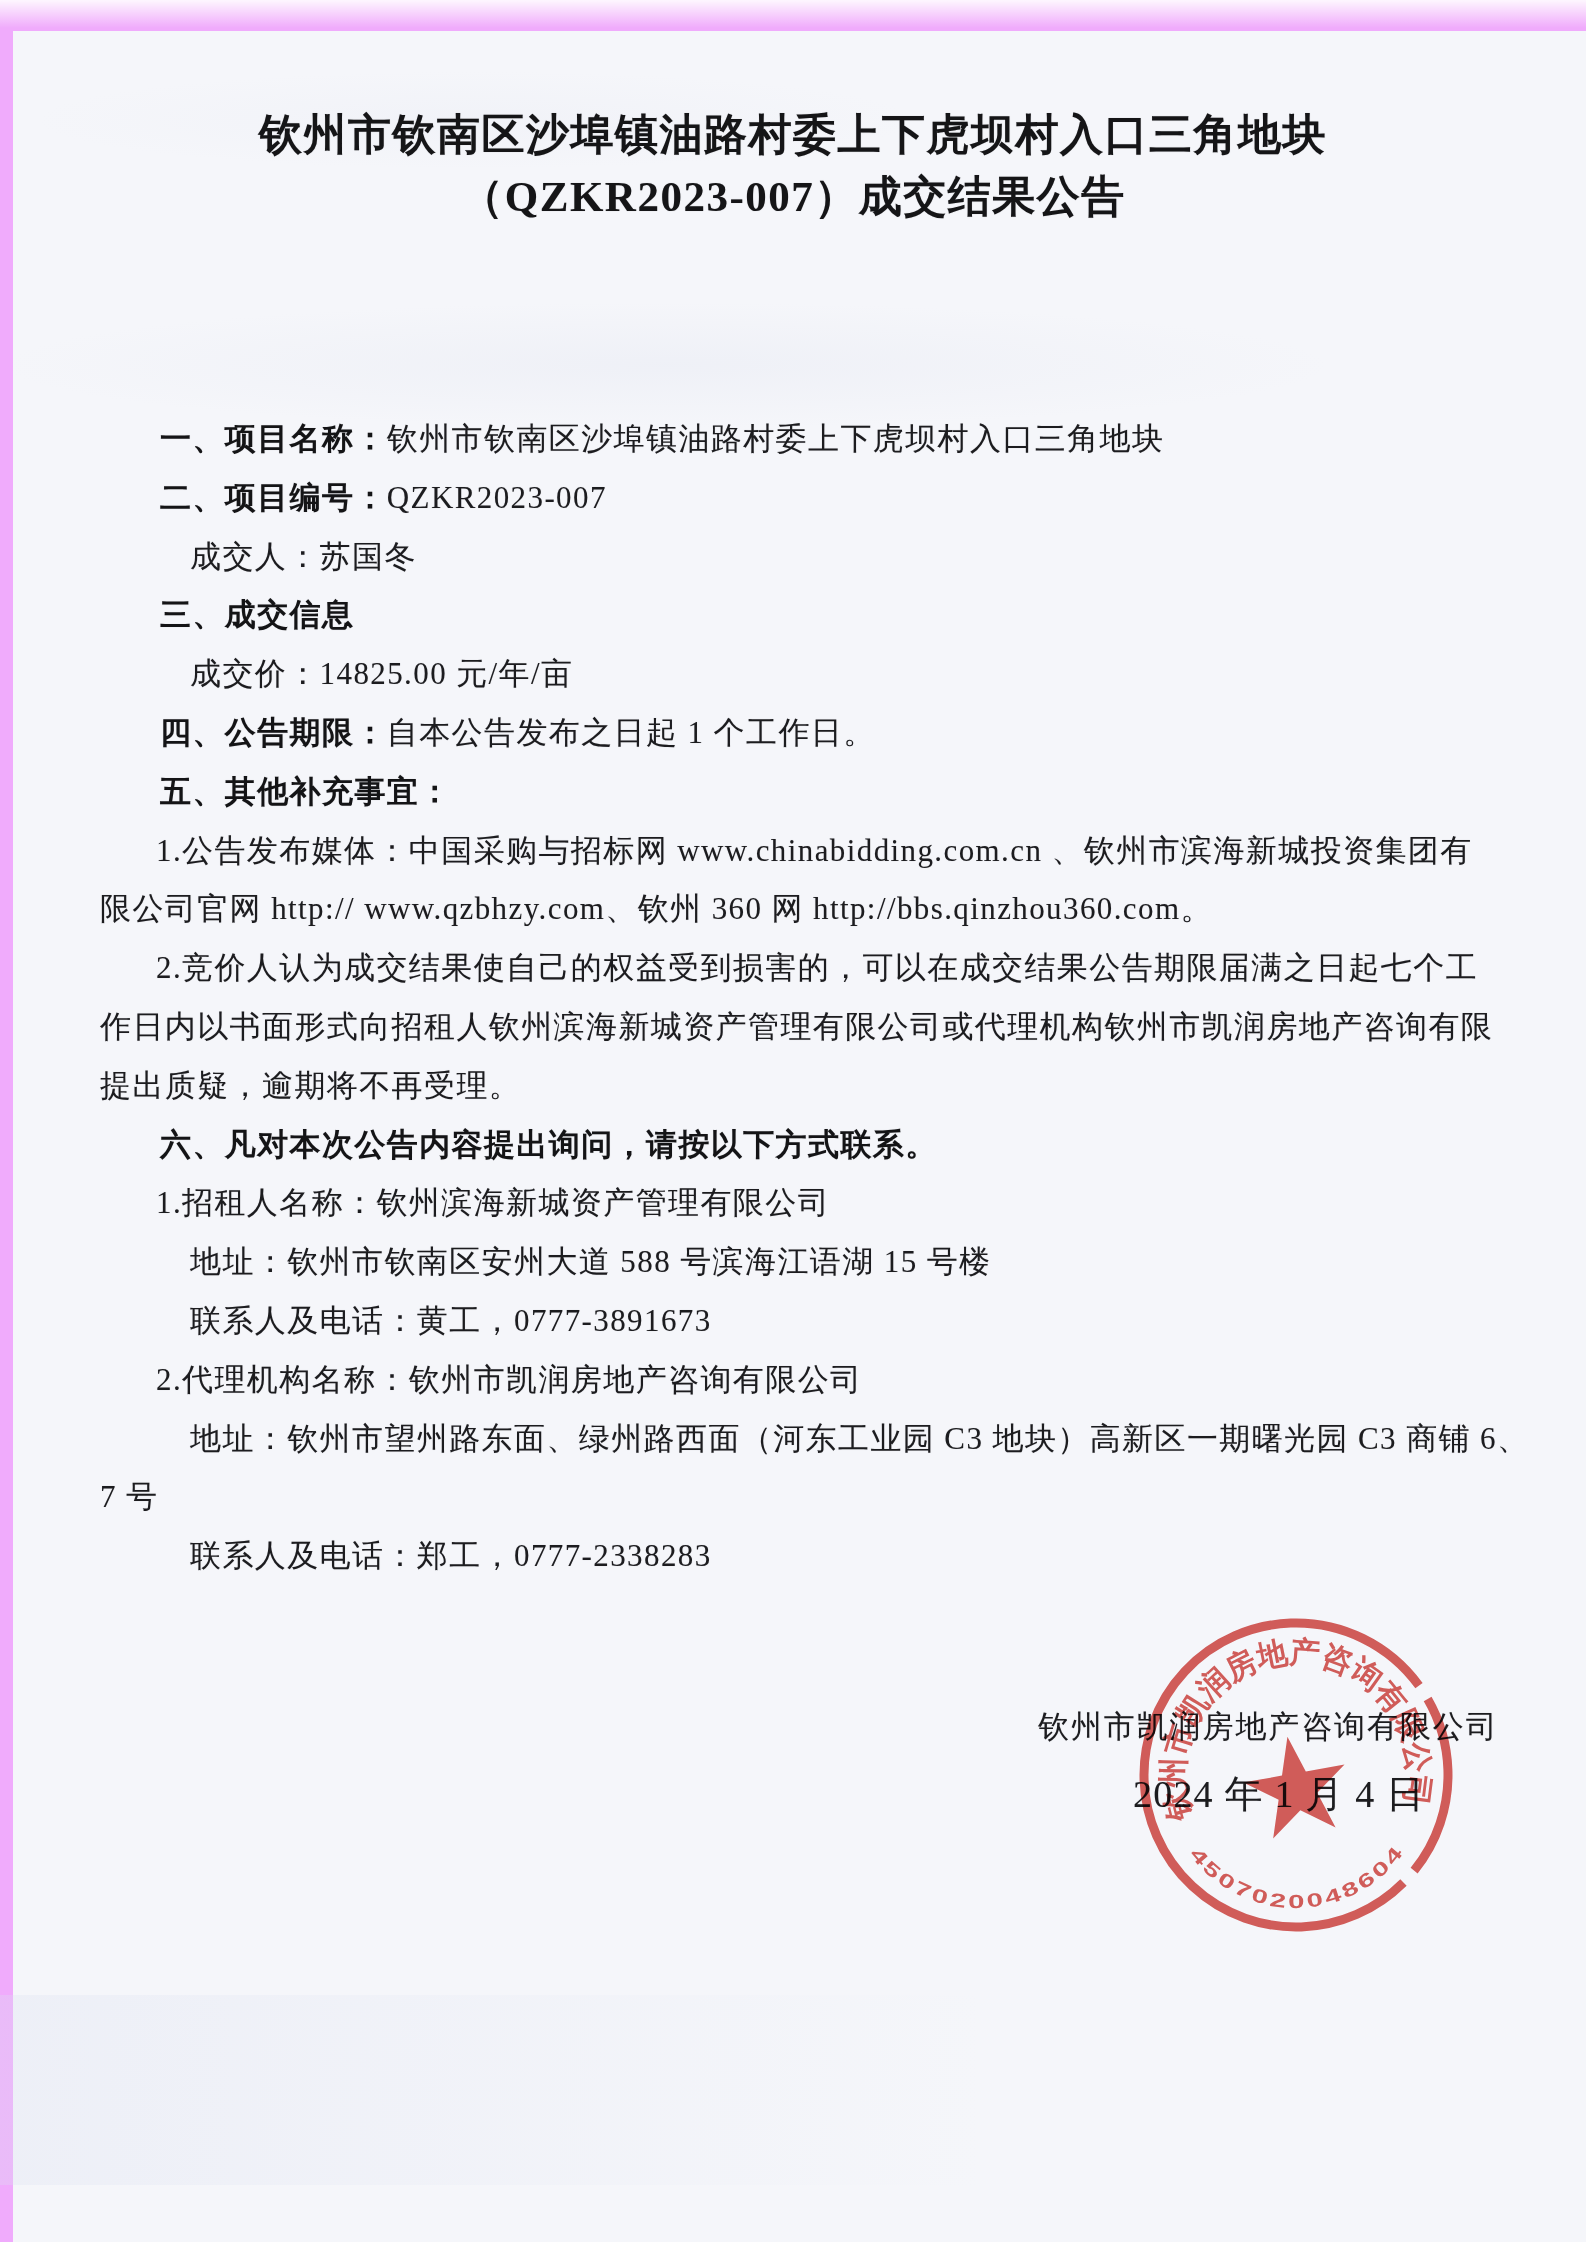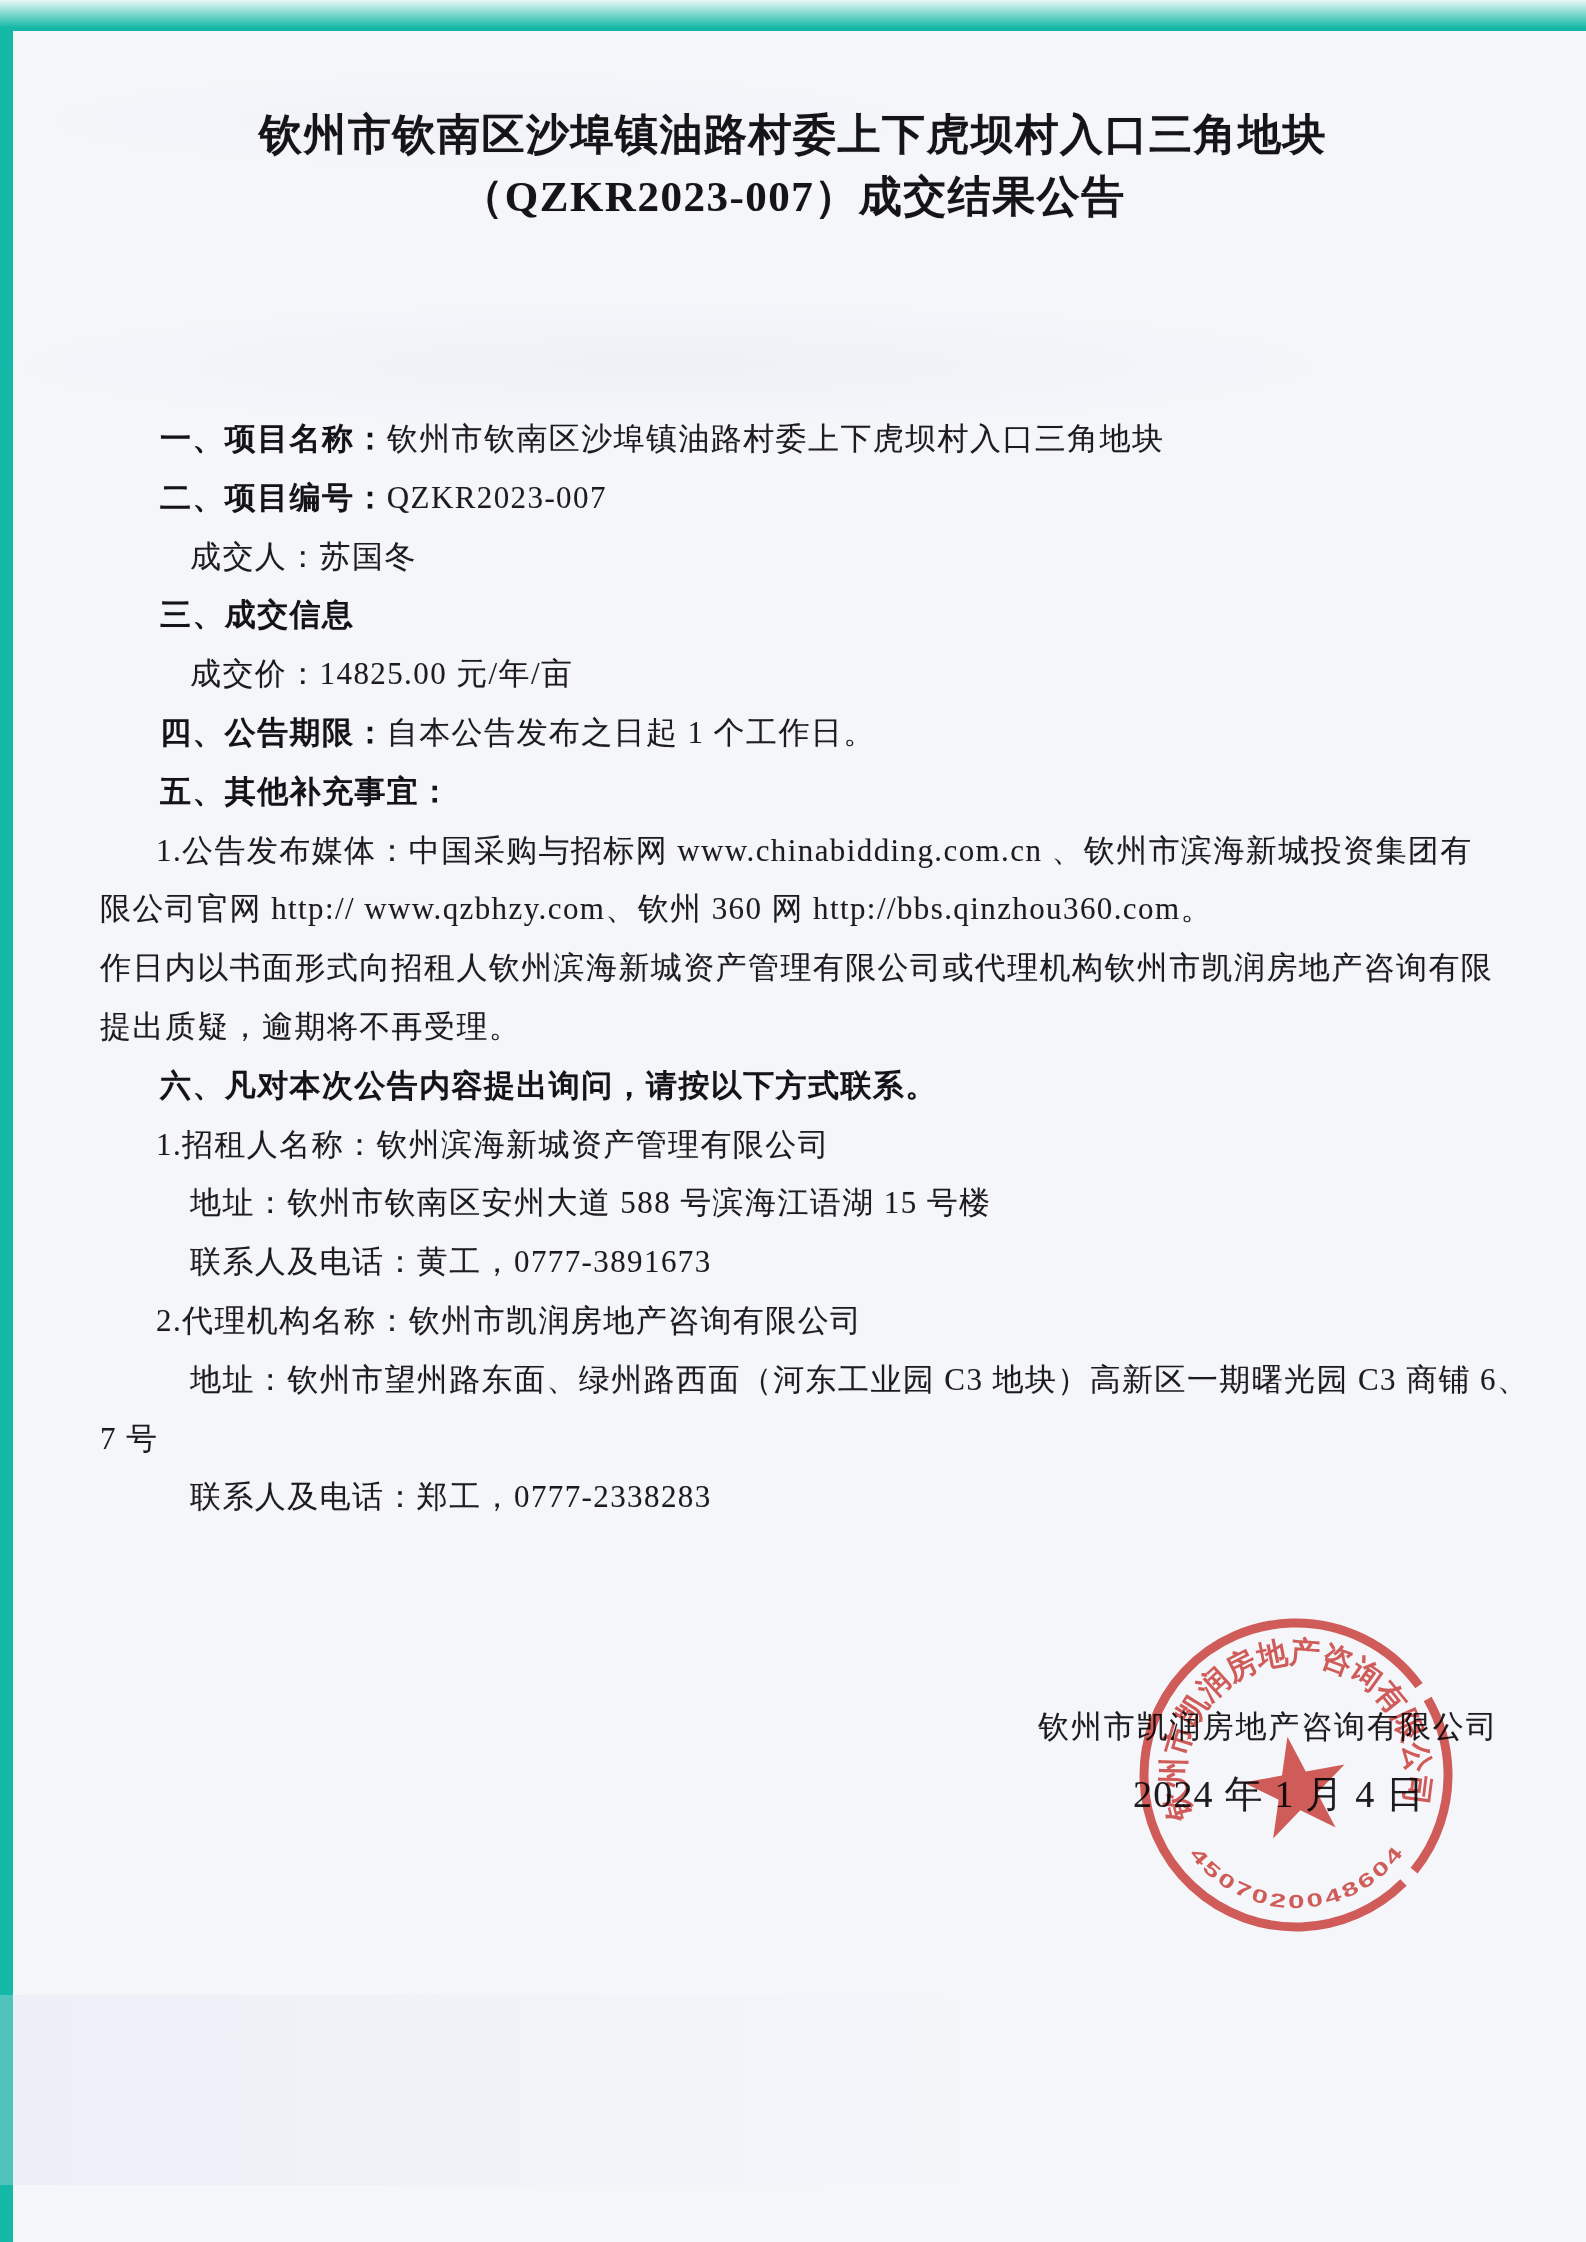--- a/index.html
+++ b/index.html
@@ -1,19 +1,19 @@
 <!DOCTYPE html>
 <html><head>
 <meta charset="utf-8">
 <style>
   html,body{margin:0;padding:0;background:#ffffff;}
   .page{
     position:relative;
     width:1586px;height:2242px;
-    background:#14b8a6;
+    background:#f0abfc;
     overflow:hidden;
     font-family:"Liberation Serif","DejaVu Serif",serif;
     color:#1c1c1f;
   }
   
   .paper-tint{
     position:absolute;left:13px;top:31px;right:0;bottom:0;
     background:#f5f6fa;
   }
   .scan-noise{
@@ -83,20 +83,21 @@
   <div class="doc-body">
       <div class="line ind-section"><span class="seg b">一、项目名称：</span><span class="seg">钦州市钦南区沙埠镇油路村委上下虎坝村入口三角地块</span></div>
       <div class="line ind-section"><span class="seg b">二、项目编号：</span><span class="seg">QZKR2023-007</span></div>
       <div class="line ind-detail"><span class="seg">成交人：苏国冬</span></div>
       <div class="line ind-section"><span class="seg b">三、成交信息</span></div>
       <div class="line ind-detail"><span class="seg">成交价：14825.00 元/年/亩</span></div>
       <div class="line ind-section"><span class="seg b">四、公告期限：</span><span class="seg">自本公告发布之日起 1 个工作日。</span></div>
       <div class="line ind-section"><span class="seg b">五、其他补充事宜：</span></div>
       <div class="line ind-item"><span class="seg">1.公告发布媒体：中国采购与招标网 www.chinabidding.com.cn 、钦州市滨海新城投资集团有</span></div>
       <div class="line "><span class="seg">限公司官网 http:// www.qzbhzy.com、钦州 360 网 http://bbs.qinzhou360.com。</span></div>
+      <div class="line ind-item"><span class="seg">2.竞价人认为成交结果使自己的权益受到损害的，可以在成交结果公告期限届满之日起七个工</span></div>
       <div class="line "><span class="seg">作日内以书面形式向招租人钦州滨海新城资产管理有限公司或代理机构钦州市凯润房地产咨询有限</span></div>
       <div class="line "><span class="seg">提出质疑，逾期将不再受理。</span></div>
       <div class="line ind-section"><span class="seg b">六、凡对本次公告内容提出询问，请按以下方式联系。</span></div>
       <div class="line ind-item"><span class="seg">1.招租人名称：钦州滨海新城资产管理有限公司</span></div>
       <div class="line ind-detail"><span class="seg">地址：钦州市钦南区安州大道 588 号滨海江语湖 15 号楼</span></div>
       <div class="line ind-detail"><span class="seg">联系人及电话：黄工，0777-3891673</span></div>
       <div class="line ind-item"><span class="seg">2.代理机构名称：钦州市凯润房地产咨询有限公司</span></div>
       <div class="line ind-detail"><span class="seg">地址：钦州市望州路东面、绿州路西面（河东工业园 C3 地块）高新区一期曙光园 C3 商铺 6、</span></div>
       <div class="line "><span class="seg">7 号</span></div>
       <div class="line ind-detail"><span class="seg">联系人及电话：郑工，0777-2338283</span></div>

